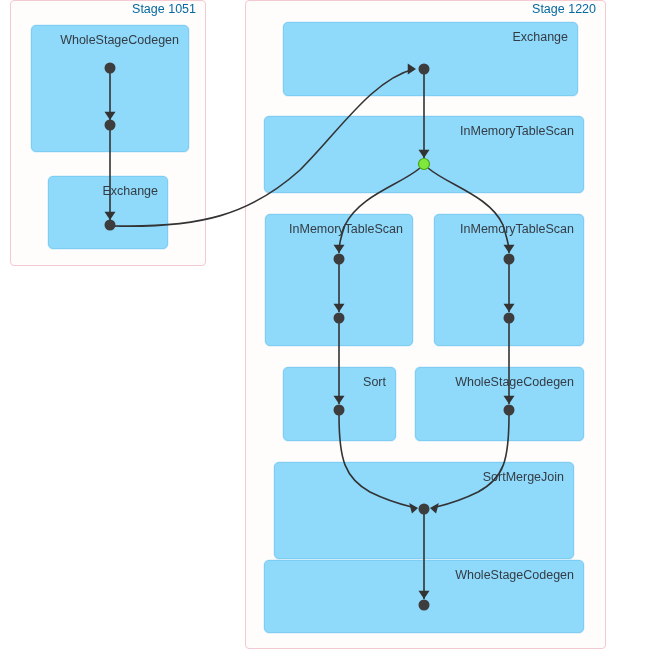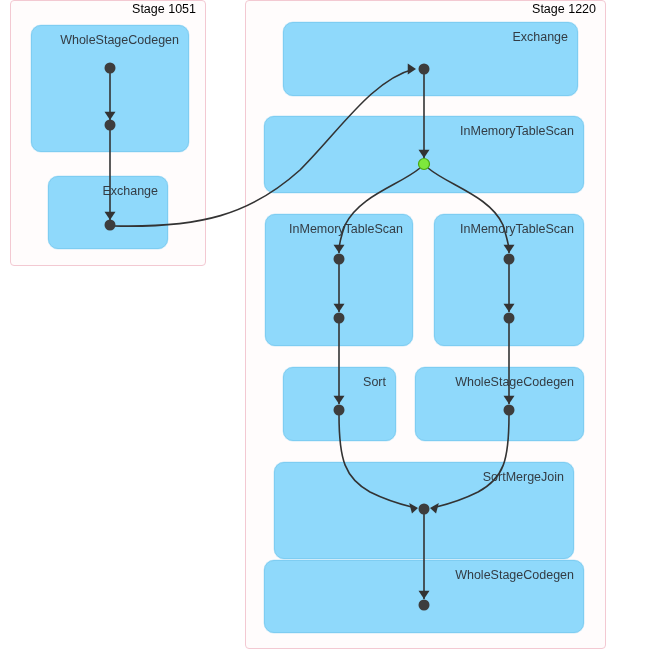--- a/index.html
+++ b/index.html
@@ -18,31 +18,31 @@
   .stage-box {
     position: absolute;
     box-sizing: border-box;
     border: 1px solid #f3c9d2;
     background: #fffcfc;
     border-radius: 4px;
   }
   .stage-label {
     position: absolute;
     font-size: 12.5px;
-    color: #000000;
+    color: #0369a1;
     white-space: nowrap;
     text-align: right;
   }
   .node-box {
     position: absolute;
     box-sizing: border-box;
     background: #8fd9fb;
     border: 1px solid #7ecdf2;
     border-top-color: #6ec9f0;
-    border-radius: 10px;
+    border-radius: 5px;
     box-shadow: 0 0 0 0.5px rgba(110,201,240,0.35);
   }
   .node-label {
     position: absolute;
     top: 7px;
     right: 9px;
     font-size: 12.5px;
     color: #333c44;
     white-space: nowrap;
     line-height: 14px;

